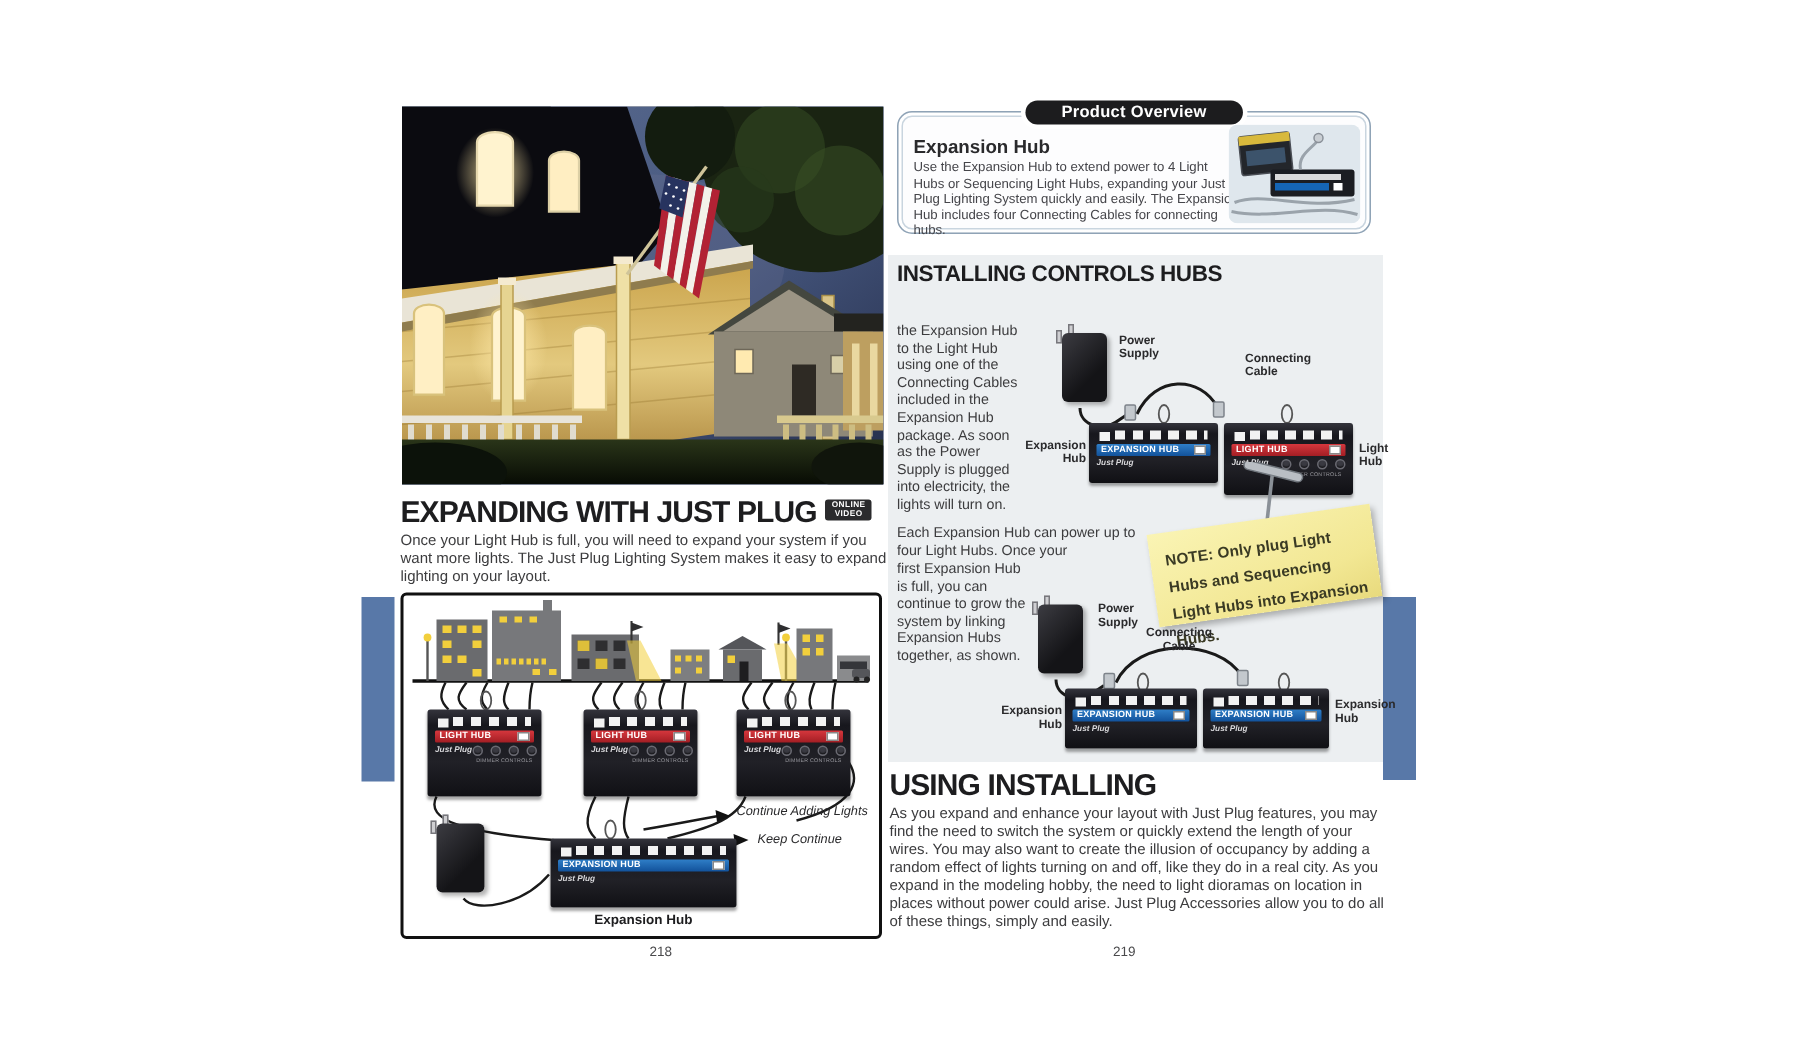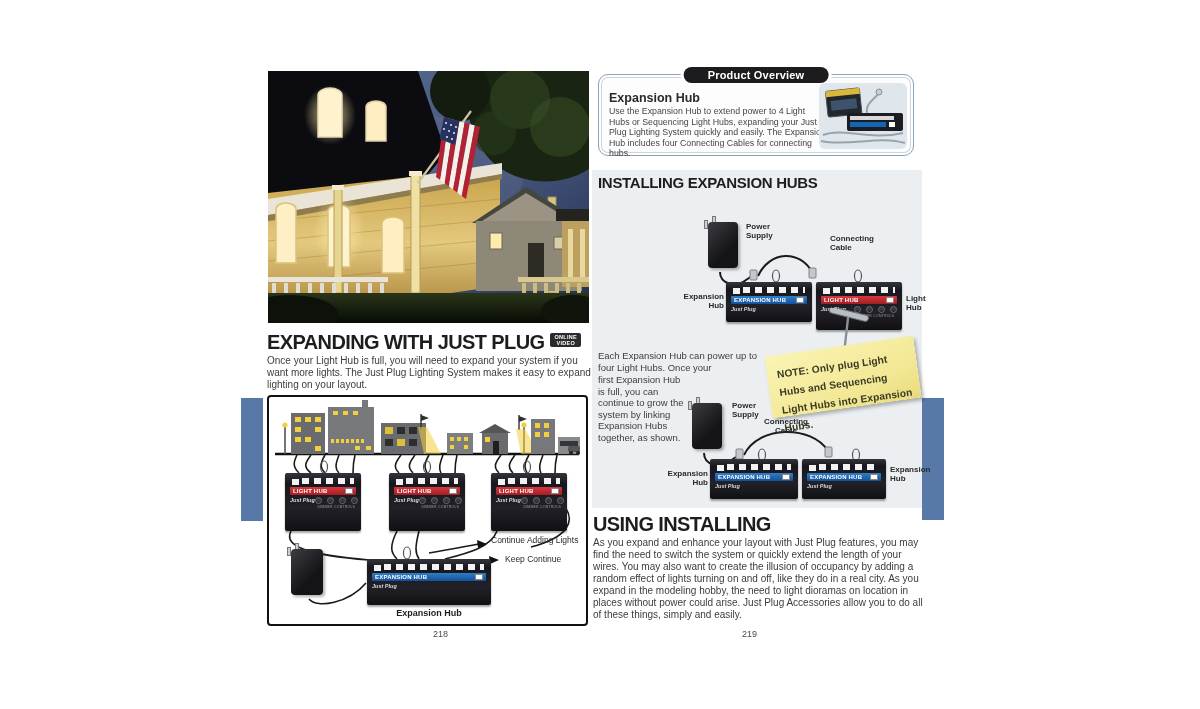--- a/index.html
+++ b/index.html
@@ -80,21 +80,21 @@
   .dlab { position:absolute; font-size:8px; font-weight:bold; color:#2a2a2c; line-height:9px; }
 
   
   #note { position:absolute; left:176px; top:176px; width:150px; height:62px;
     background:linear-gradient(160deg,#faf4b4 0%,#f2e793 70%,#e8da7d 100%);
     transform:rotate(-8deg); box-shadow:2px 3px 4px rgba(0,0,0,.28);
     padding:9px 8px 4px 10px; }
   #note .note-txt { font-size:10.2px; line-height:11.5px; font-weight:bold; color:#3a3a24; letter-spacing:.1px; }
 
   
-  .flow-label { position:absolute; font-size:8.5px; color:#2a2a2c; white-space:nowrap; }
+  .flow-label { position:absolute; font-size:8.5px; color:#2a2a2c; white-space:nowrap;font-style:italic; }
   .caption-bold { position:absolute; font-size:9px; font-weight:bold; color:#1d1d1f; text-align:center; }
 </style>
 </head>
 <body>
 
 <div id="bar-left" class="side-bar"></div>
 <div id="bar-right" class="side-bar"></div>
 
 <div id="page-left">
 
@@ -462,21 +462,22 @@
           <path d="M4,52 C24,44 50,58 84,50"></path>
           <path d="M2,58 C30,64 60,52 86,60"></path>
           <path d="M48,30 C46,20 56,16 60,10"></path>
         </g>
         <circle cx="60" cy="9" r="3" fill="#c9ced3" stroke="#8a9098"></circle>
       </svg>
     </div>
   </div>
 
   <div id="install-panel">
-    <h2 class="med abs" style="left:6px; top:4px;">INSTALLING EXPANSION HUBS</h2>
+    <h2 class="med abs" style="left:6px; top:4px;">INSTALLING CONTROLS HUBS</h2>
+    <p class="body-sm abs" style="left:6px; top:45px; width:86px;">the Expansion Hub to the Light Hub using one of the Connecting Cables included in the Expansion Hub package. As soon as the Power Supply is plugged into electricity, the lights will turn on.</p>
 
     <div class="abs" style="left:88px; top:40px; width:242px; height:130px;">
       <svg class="diag-svg" width="242" height="130" viewBox="0 0 242 130">
         <g stroke="#1a1a1a" stroke-width="2" fill="none">
           <path d="M40,62 C40,74 56,78 66,70 L72,66"></path>
           <path d="M78,66 C90,40 120,40 132,62"></path>
         </g>
         <rect x="70" y="60" width="7" height="10" rx="1" fill="#c3c8cd" stroke="#7d838a"></rect>
         <rect x="129" y="58" width="7" height="10" rx="1" fill="#c3c8cd" stroke="#7d838a"></rect>
         <ellipse cx="96" cy="66" rx="3.5" ry="6" stroke="#555" stroke-width="1.2" fill="none"></ellipse>

